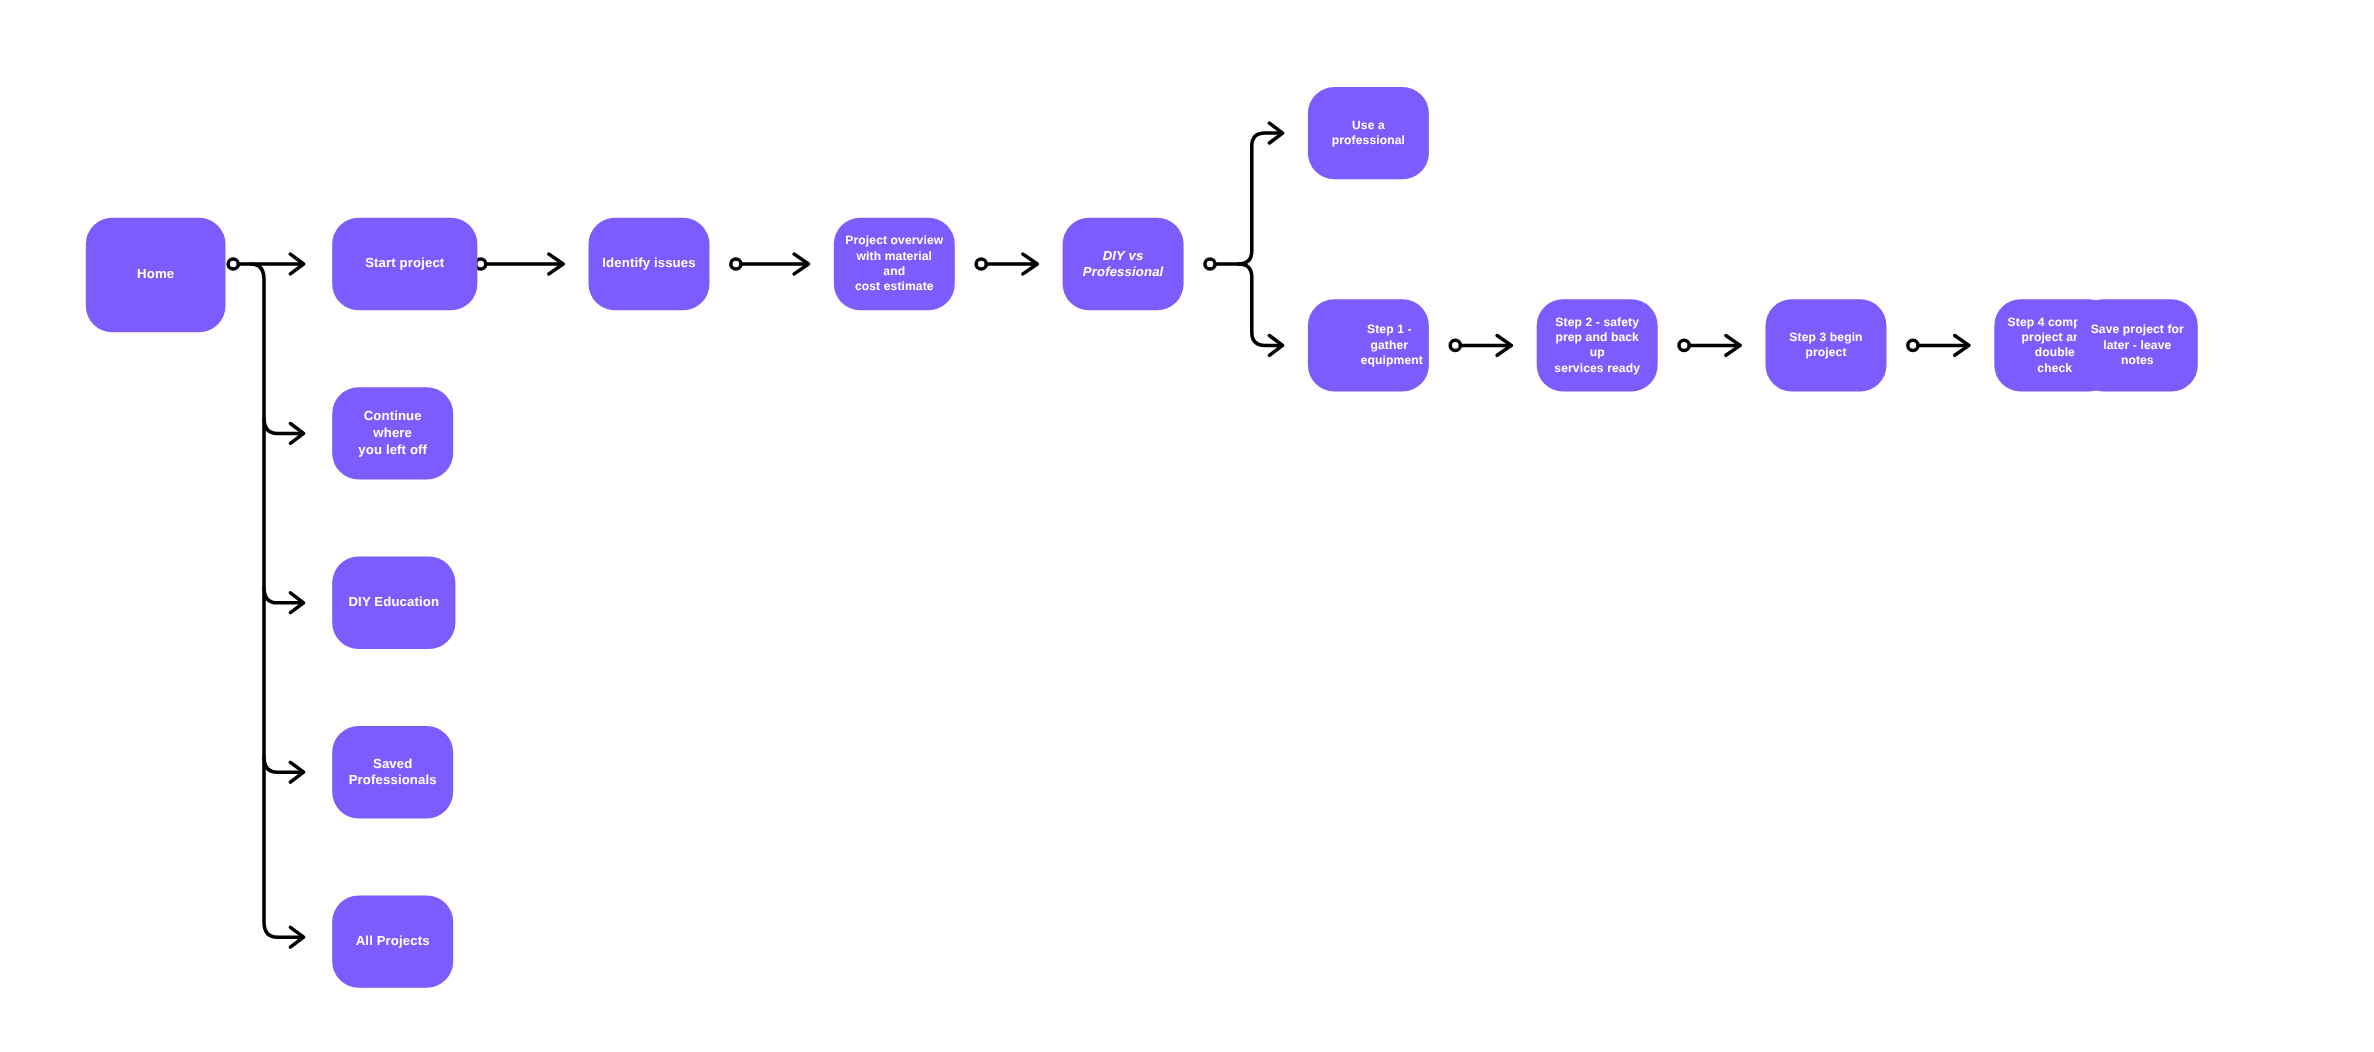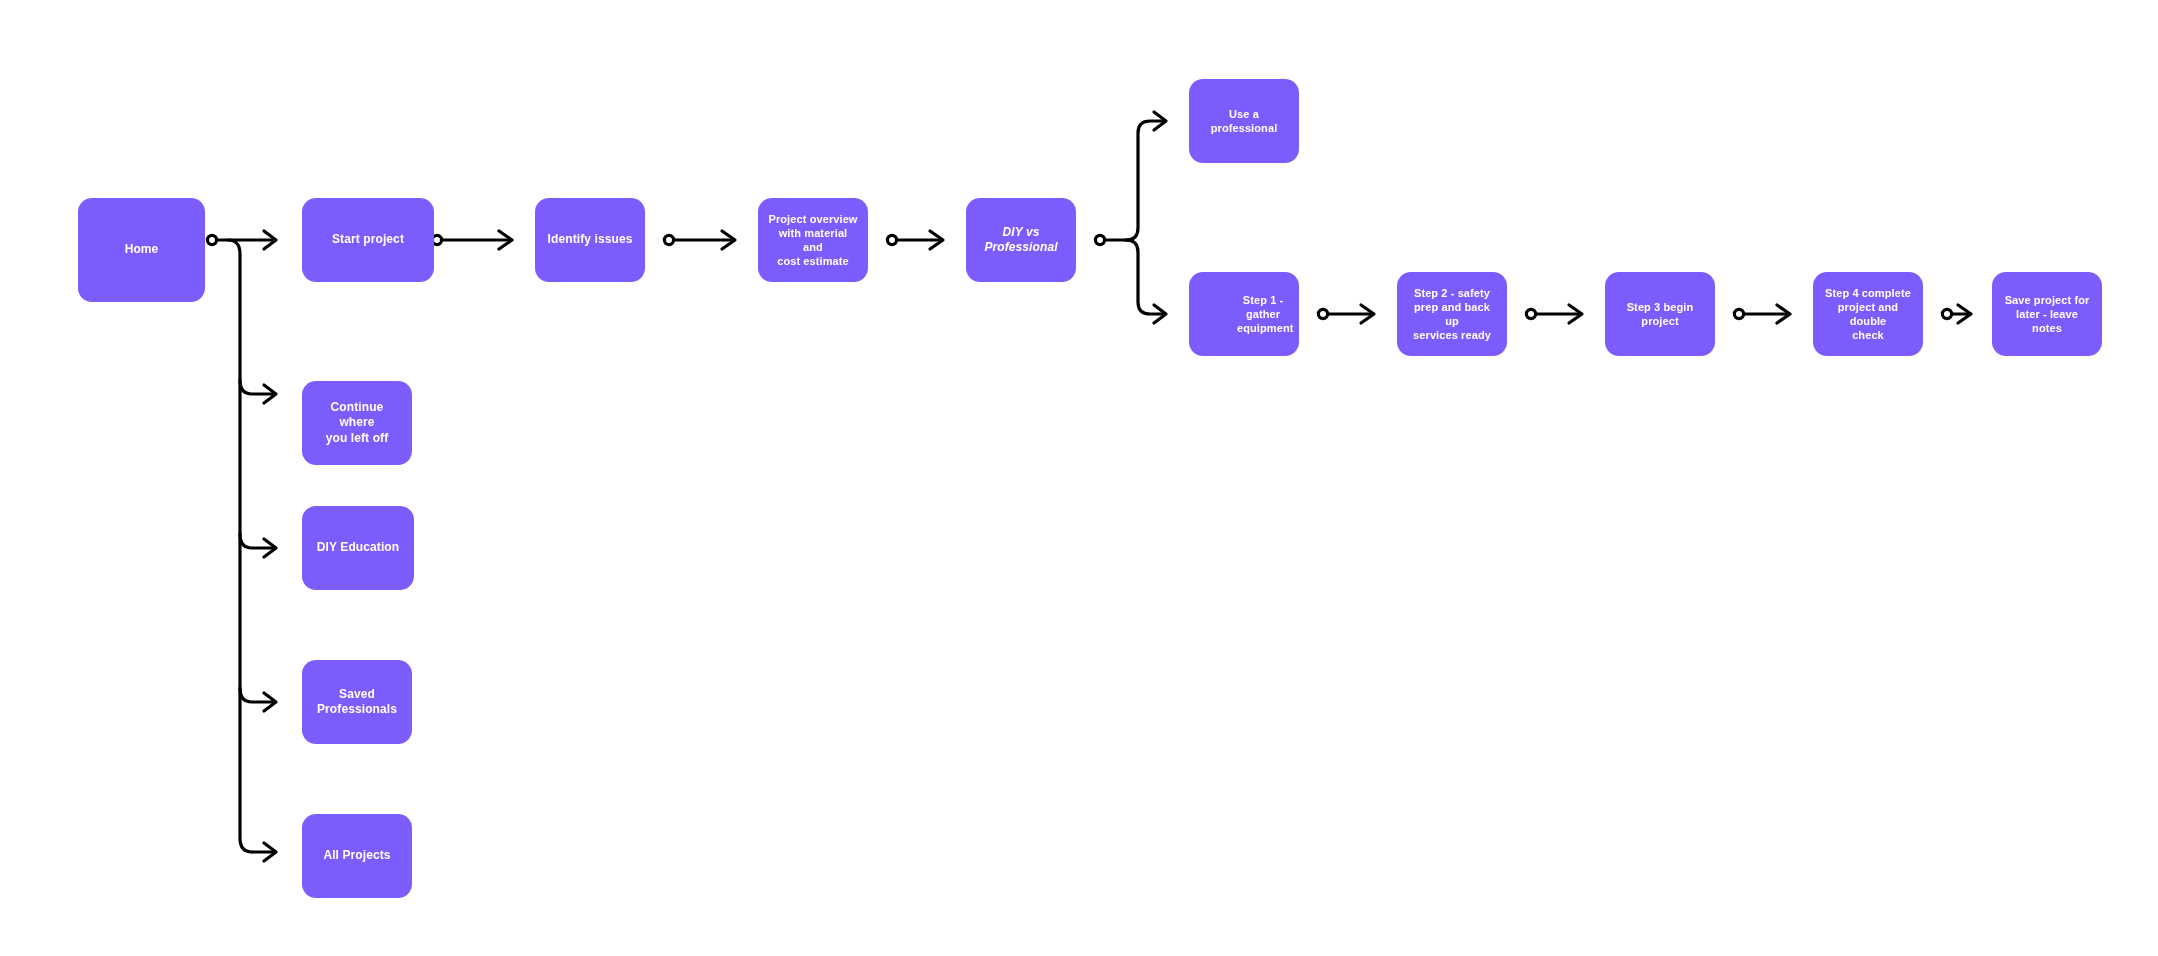--- a/index.html
+++ b/index.html
@@ -28,21 +28,21 @@
     top: 0;
     width: 2158px;
     height: 956px;
     pointer-events: none;
   }
 
   .node {
     position: absolute;
     box-sizing: border-box;
     background: #7C5CFC;
-    border-radius: 14px;
+    border-radius: 24px;
     color: #ffffff;
     display: flex;
     align-items: center;
     justify-content: center;
     text-align: center;
     line-height: 1.28;
     font-weight: 700;
     letter-spacing: 0.1px;
     padding: 6px 10px;
     -webkit-font-smoothing: antialiased;
@@ -140,21 +140,21 @@
   </svg>
 
   <div class="node" style="left:78px; top:198px; width:127px; height:104px; font-size:12px;">
     <span class="node-label">Home</span>
   </div>
 
   <div class="node" style="left:302px; top:198px; width:132px; height:84px; font-size:12px;">
     <span class="node-label">Start project</span>
   </div>
 
-  <div class="node" style="left:302px; top:352px; width:110px; height:84px; font-size:12px;margin-top:29px;">
+  <div class="node" style="left:302px; top:352px; width:110px; height:84px; font-size:12px;">
     <span class="node-label">Continue where
 you left off</span>
   </div>
 
   <div class="node" style="left:302px; top:506px; width:112px; height:84px; font-size:12px;">
     <span class="node-label">DIY Education</span>
   </div>
 
   <div class="node" style="left:302px; top:660px; width:110px; height:84px; font-size:12px;">
     <span class="node-label">Saved
@@ -199,18 +199,18 @@
     <span class="node-label">Step 3 begin
 project</span>
   </div>
 
   <div class="node" style="left:1813px; top:272px; width:110px; height:84px; font-size:11px;">
     <span class="node-label">Step 4 complete
 project and double
 check</span>
   </div>
 
-  <div class="node" style="left:1992px; top:272px; width:110px; height:84px; font-size:11px;">
+  <div class="node" style="left:1888px; top:272px; width:110px; height:84px; font-size:11px;">
     <span class="node-label">Save project for
 later - leave notes</span>
   </div>
 
 </div>
 
 </body></html>

